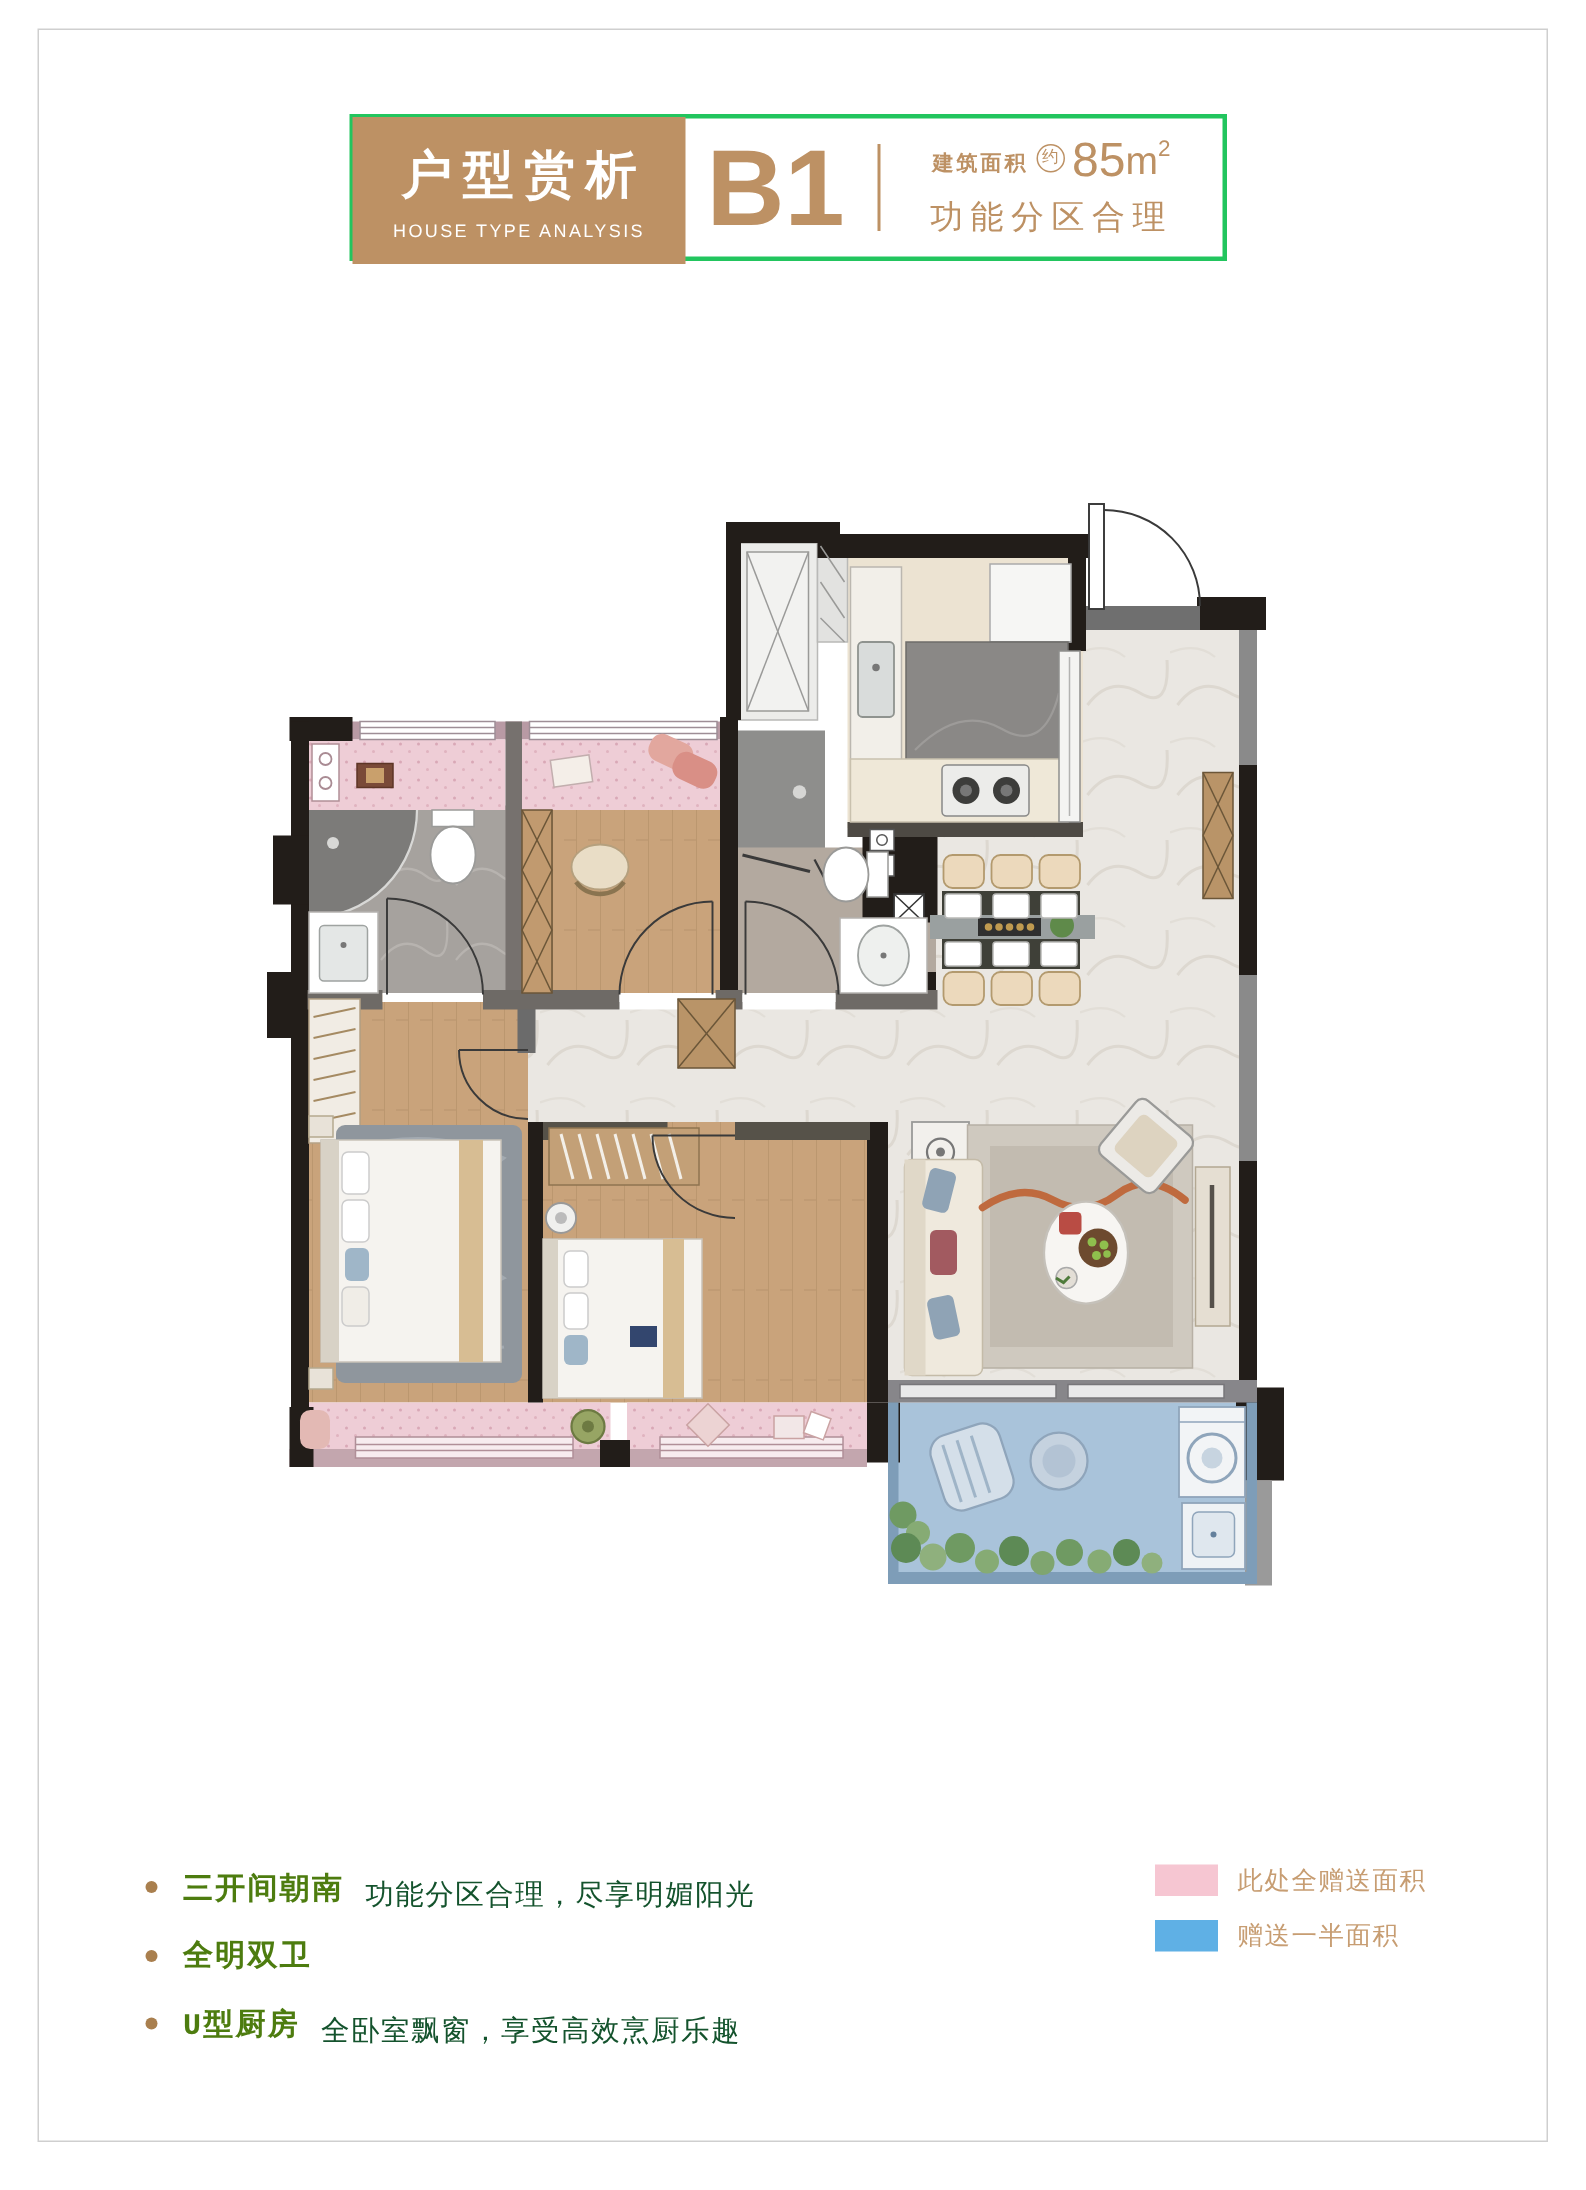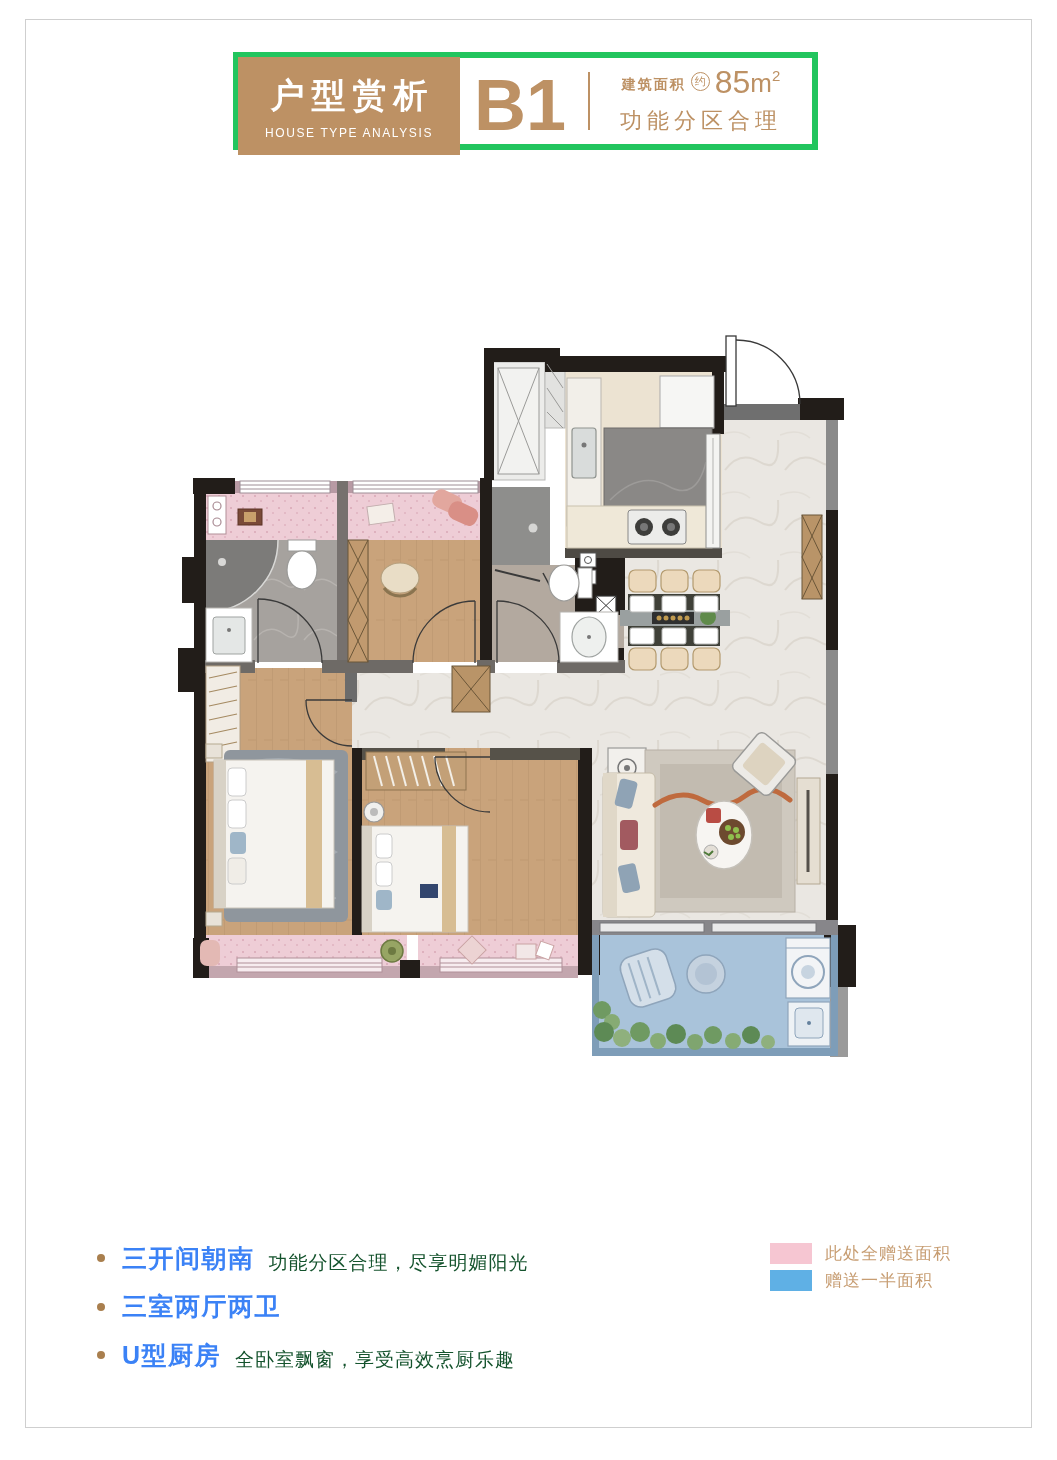--- a/index.html
+++ b/index.html
@@ -1,42 +1,42 @@
 <!DOCTYPE html>
 <html><head>
 <meta charset="utf-8">
 <style>
   html,body{margin:0;padding:0;background:#ffffff;}
   body{width:1057px;height:1460px;position:relative;font-family:"Liberation Sans","DejaVu Sans",sans-serif;overflow:hidden;}
   .frame{position:absolute;left:25px;top:19px;width:1005px;height:1407px;border:1px solid #cfcfcf;}
   
-  .header{position:absolute;left:233px;top:52px;width:585px;height:98px;border:6px solid #22c55e;display:flex;box-sizing:border-box;background:#fff;}
+  .header{position:absolute;left:233px;top:76px;width:585px;height:98px;border:3px solid #22c55e;display:flex;box-sizing:border-box;background:#fff;}
   .gold-box{width:222px;height:98px;margin:-1px 0 0 -1px;background:#bd9164;color:#fff;display:flex;flex-direction:column;align-items:center;justify-content:center;flex:none;}
   .gold-box .cn{font-size:34px;font-weight:bold;letter-spacing:7px;text-indent:7px;}
   .gold-box .en{font-size:12px;letter-spacing:1.6px;margin-top:7px;}
   .unit-label{width:120px;text-align:center;font-size:72px;color:#bd9164;font-weight:700;line-height:94px;flex:none;}
   .vdivider{width:2px;height:58px;background:#bd9164;align-self:center;margin-left:8px;flex:none;}
   .spec{flex:1;display:flex;flex-direction:column;align-items:center;justify-content:center;color:#bd9164;}
   .area-line{display:flex;align-items:flex-end;line-height:1;}
   .area-label{font-size:14px;font-weight:bold;letter-spacing:2px;padding-bottom:7px;}
   .approx-circle{width:17px;height:17px;border:1px solid #bd9164;border-radius:50%;font-size:11px;display:flex;align-items:center;justify-content:center;margin:0 5px 7px 5px;flex:none;}
   .area-value{font-size:32px;font-weight:500;}
   .area-unit{font-size:26px;padding-bottom:2px;}
   .area-sup{font-size:15px;align-self:flex-start;line-height:1;padding-top:2px;}
   .rooms-line{font-size:22px;letter-spacing:5px;margin-top:8px;font-weight:500;}
   
   .plan{position:absolute;left:175px;top:330px;}
   
   .features{position:absolute;left:97px;top:1240px;width:560px;display:flex;flex-direction:column;gap:14px;}
   .feature-row{display:flex;align-items:center;}
   .dot{width:8px;height:8px;border-radius:50%;background:#a97f4e;margin-right:17px;flex:none;}
-  .f-title{font-size:25px;font-weight:bold;color:#3b82f6;letter-spacing:1.5px;}
+  .f-title{font-size:20px;font-weight:bold;color:#4d7c0f;letter-spacing:1.5px;font-family:Liberation Mono, monospace;}
   .f-desc{font-size:19px;color:#14532d;letter-spacing:1px;margin-left:14px;margin-top:10px;}
   
-  .legend{position:absolute;left:770px;top:1242px;display:flex;flex-direction:column;gap:4px;}
+  .legend{position:absolute;left:770px;top:1242px;display:flex;flex-direction:column;gap:14px;}
   .legend-row{display:flex;align-items:center;}
   .swatch{width:42px;height:21px;flex:none;}
   .legend-label{font-size:17px;color:#c79d72;letter-spacing:1px;margin-left:13px;}
 </style>
 </head>
 <body>
 
 <div class="frame"></div>
 
 <div class="header">
@@ -431,21 +431,21 @@
 </svg>
 
 <div class="features">
   <div class="feature-row">
     <span class="dot"></span>
     <span class="f-title">三开间朝南</span>
     <span class="f-desc">功能分区合理，尽享明媚阳光</span>
   </div>
   <div class="feature-row">
     <span class="dot"></span>
-    <span class="f-title">三室两厅两卫</span>
+    <span class="f-title">全明双卫</span>
   </div>
   <div class="feature-row">
     <span class="dot"></span>
     <span class="f-title">U型厨房</span>
     <span class="f-desc">全卧室飘窗，享受高效烹厨乐趣</span>
   </div>
 </div>
 
 <div class="legend">
   <div class="legend-row">

